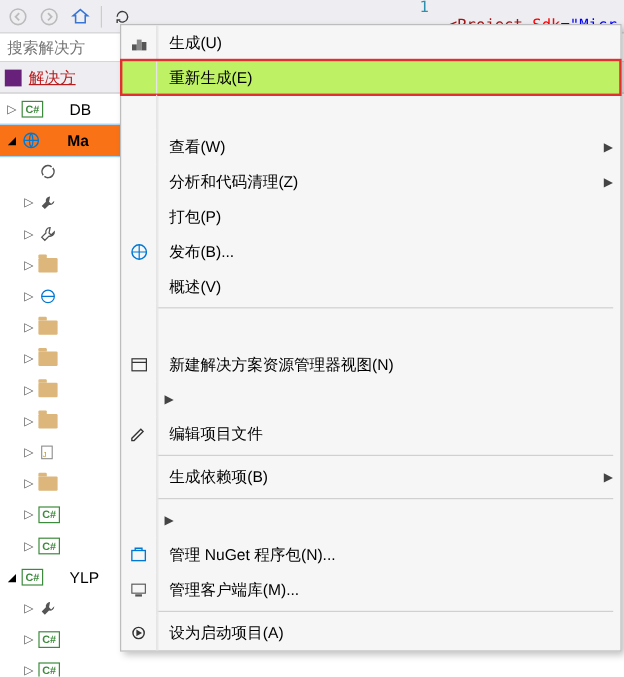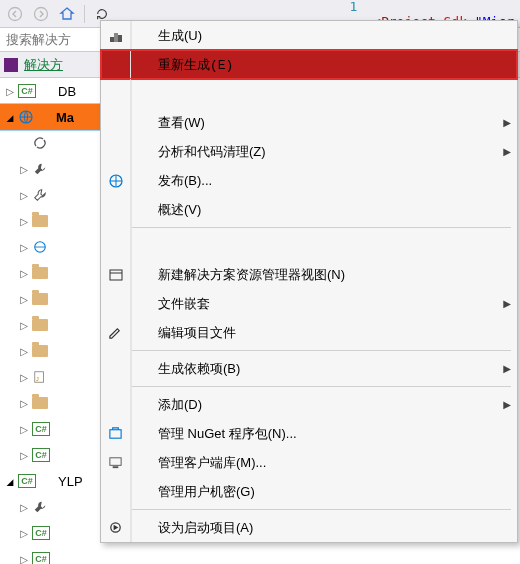--- a/index.html
+++ b/index.html
@@ -58,21 +58,21 @@
     background:transparent; width:100%;
   }
   .se-toolbar {
     height:26px;
     background:#eeeef2;
     border-bottom:1px solid #ccc;
     display:flex; align-items:center;
     padding:0 4px; gap:2px;
   }
   .se-label {
-    color:#15803d; font-size:13px;
+    color:#b91c1c; font-size:13px;
     padding:0 4px;
     display:flex; align-items:center; gap:4px;text-decoration:underline;
   }
   .se-logo {
     width:14px; height:14px;
     background:#68217a;
     display:inline-block;
   }
 
   
@@ -143,31 +143,30 @@
     height:29px;
     display:flex; align-items:center;
     position:relative;
   }
   .ctx-row.highlight {
     outline:2px solid #e03030;
     outline-offset:-1px;
   }
   .ctx-row:not(.sep):hover,
   .ctx-row.hovered {
-    background:#b91c1c;
-    font-family:Liberation Mono, monospace;
+    background:#bef264;
   }
   .ctx-iconcol {
     width:30px; flex:0 0 30px;
     display:flex; align-items:center; justify-content:center;
     border-right:1px solid #e5e5e5;
     height:100%;
   }
   .ctx-label {
-    padding-left:27px;
+    padding-left:10px;
     flex:1;
     white-space:nowrap;
   }
   .ctx-arrow {
     width:20px; flex:0 0 20px;
     text-align:center;
     color:#444; font-size:10px;
   }
   .ctx-sep {
     height:7px;
@@ -384,20 +383,24 @@
     <div class="ctx-label">查看(W)</div>
     <div class="ctx-arrow">▶</div>
   </div>
 
   <div class="ctx-row">
     <div class="ctx-iconcol"></div>
     <div class="ctx-label">分析和代码清理(Z)</div>
     <div class="ctx-arrow">▶</div>
   </div>
 
+  <div class="ctx-row">
+    <div class="ctx-iconcol"></div>
+    <div class="ctx-label">打包(P)</div>
+  </div>
 
   <div class="ctx-row">
     <div class="ctx-iconcol">
         <span>
       <svg width="16" height="16" viewBox="0 0 16 16">
             <circle cx="8" cy="8" r="6" fill="none" stroke="#0078d4" stroke-width="1.2"></circle>
             <path d="M2 8h12M8 2v12" stroke="#0078d4" stroke-width="1"></path>
           </svg>
     </span>
       </div>
@@ -425,21 +428,20 @@
             <rect x="2" y="3" width="12" height="10" fill="none" stroke="#333"></rect>
             <path d="M2 6h12" stroke="#333"></path>
           </svg>
     </span>
       </div>
     <div class="ctx-label">新建解决方案资源管理器视图(N)</div>
   </div>
 
   <div class="ctx-row">
     <div class="ctx-iconcol"></div>
-    <div class="ctx-label">文件嵌套</div>
     <div class="ctx-arrow">▶</div>
   </div>
 
   <div class="ctx-row">
     <div class="ctx-iconcol">
         <span>
       <svg width="15" height="15" viewBox="0 0 16 16">
             <path d="M2 12l8-8 2 2-8 8H2z" fill="none" stroke="#333" stroke-width="1.2"></path>
           </svg>
     </span>
@@ -458,21 +460,20 @@
     <div class="ctx-arrow">▶</div>
   </div>
 
   <div class="ctx-sep">
     <div class="ctx-iconcol"></div>
       <div class="line"></div>
   </div>
 
   <div class="ctx-row">
     <div class="ctx-iconcol"></div>
-    <div class="ctx-label">添加(D)</div>
     <div class="ctx-arrow">▶</div>
   </div>
 
   <div class="ctx-row">
     <div class="ctx-iconcol">
         <span>
       <svg width="15" height="15" viewBox="0 0 16 16">
             <rect x="2" y="4" width="12" height="9" fill="none" stroke="#0078d4" stroke-width="1.2"></rect>
             <path d="M5 4V2h6v2" fill="none" stroke="#0078d4" stroke-width="1.2"></path>
           </svg>
@@ -486,24 +487,20 @@
         <span>
       <svg width="15" height="15" viewBox="0 0 16 16">
             <rect x="2" y="3" width="12" height="8" fill="none" stroke="#555"></rect>
             <rect x="5" y="12" width="6" height="2" fill="#555"></rect>
           </svg>
     </span>
       </div>
     <div class="ctx-label">管理客户端库(M)...</div>
   </div>
 
-  <div class="ctx-row">
-    <div class="ctx-iconcol"></div>
-    <div class="ctx-label">管理用户机密(G)</div>
-  </div>
 
   <div class="ctx-sep">
     <div class="ctx-iconcol"></div>
       <div class="line"></div>
   </div>
 
   <div class="ctx-row">
     <div class="ctx-iconcol">
         <span>
       <svg width="15" height="15" viewBox="0 0 16 16">

